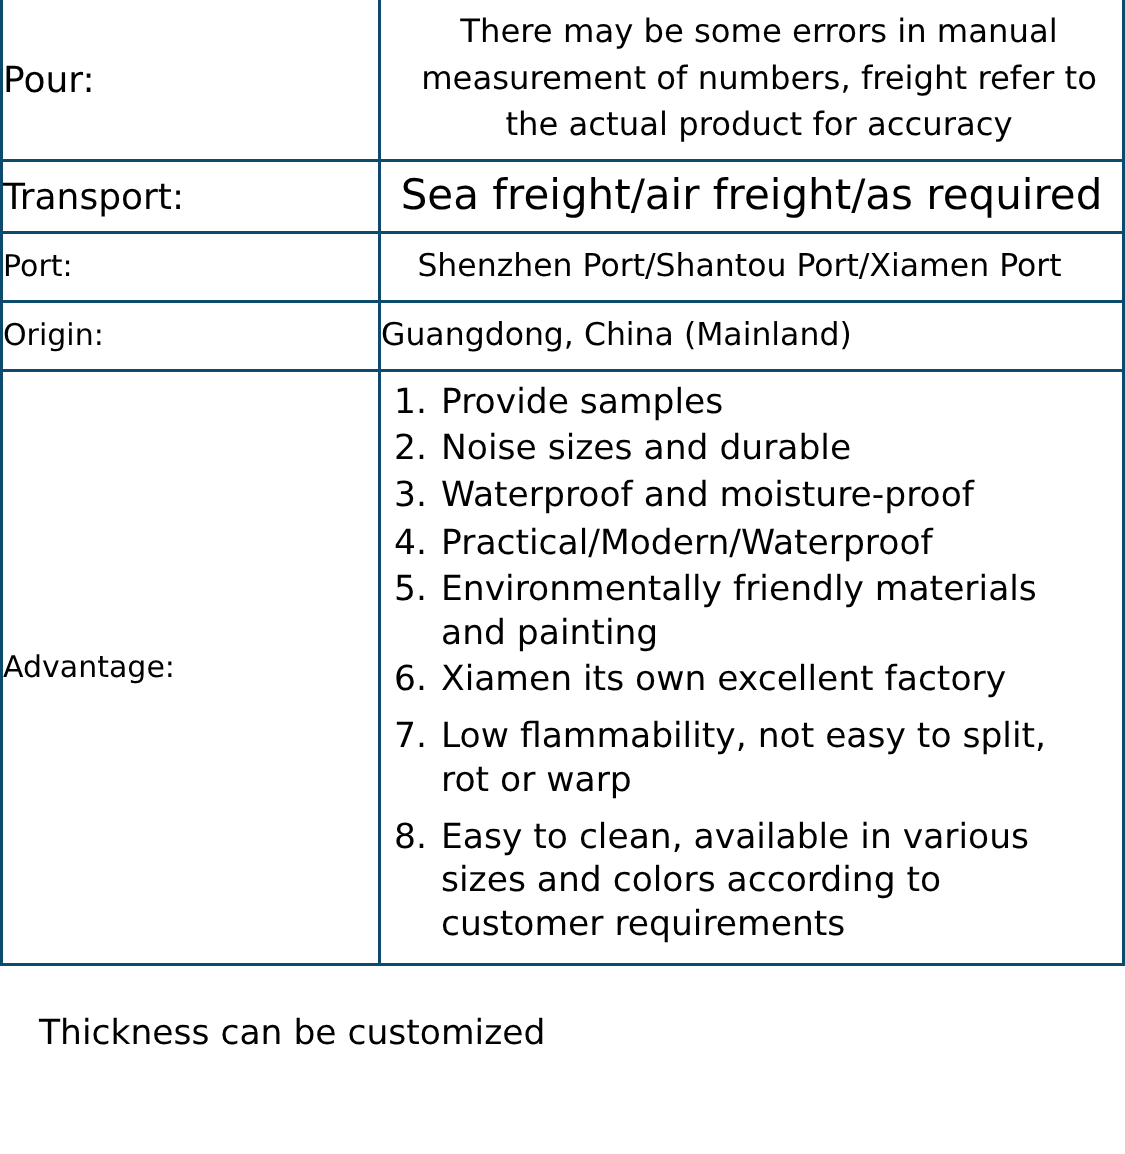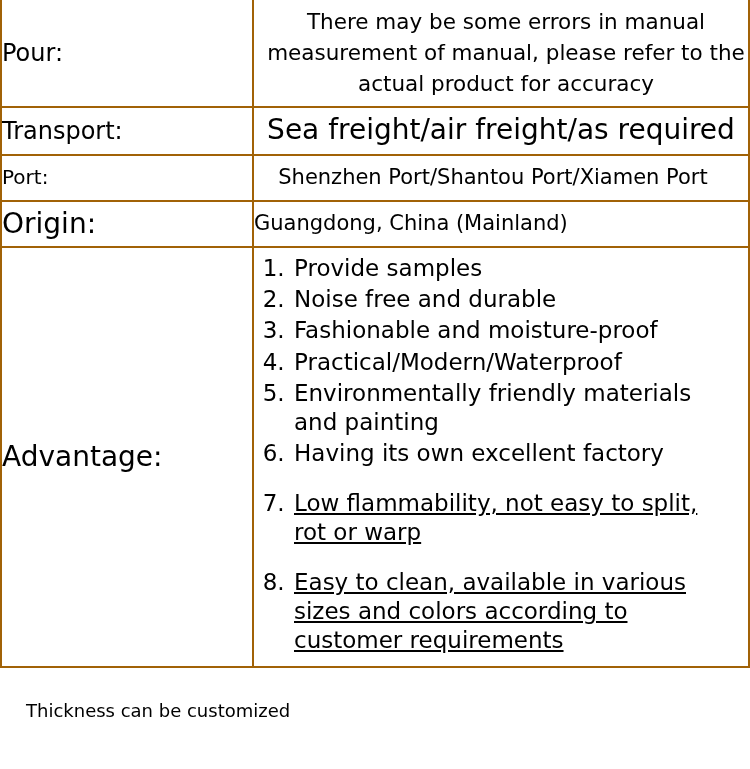--- a/index.html
+++ b/index.html
@@ -20,21 +20,21 @@
     height: 769px;
     box-sizing: border-box;
   }
   table.spec {
     border-collapse: collapse;
     width: 750px;
     table-layout: fixed;
     border-top: none;
   }
   table.spec td {
-    border: 2px solid #a16207;
+    border: 2px solid #0c4a6e;
     vertical-align: middle;
     padding: 0;
   }
   table.spec tr:first-child td {
     border-top: none;
   }
   td.label {
     width: 250px;
     padding-left: 26px;
     padding-right: 6px;
@@ -78,25 +78,25 @@
     padding-right: 20px;
   }
   .row-port td.label { font-size: 20px; }
   .row-port td { height: 44px; }
   
   .row-origin td.value {
     font-size: 21px;
     text-align: left;
     padding-left: 0;
   }
-  .row-origin td.label { font-size: 28px; }
+  .row-origin td.label { font-size: 20px; }
   .row-origin td { height: 44px; }
   
   .row-advantage td.label {
-    font-size: 28px;
+    font-size: 20px;
     vertical-align: middle;
     border-radius: 30px;
   }
   .row-advantage td.value {
     padding-top: 6px;
     padding-bottom: 8px;
     padding-left: 12px;
   }
   ol.adv {
     margin: 0;
@@ -107,62 +107,61 @@
   ol.adv li {
     font-size: 23px;
     line-height: 1.28;
     margin: 0 0 2px 0;
     padding-left: 2px;
   }
   ol.adv li.tight {
     line-height: 1.26;
   }
   ol.adv li.spaced {
-    margin-top: 20px;
-    text-decoration: underline;
+    margin-top: 8px;
   }
   .footer-note {
-    font-size: 18px;
+    font-size: 23px;
     padding: 32px 0 0 26px;
     line-height: 1.2;
   }
 </style>
 </head>
 <body>
 
 <div class="page">
 
   <table class="spec">
     <tbody>
       <tr class="row-pour">
         <td class="label">Pour:</td>
-        <td class="value">There may be some errors in manual measurement of manual, please refer to the actual product for accuracy</td>
+        <td class="value">There may be some errors in manual measurement of numbers, freight refer to the actual product for accuracy</td>
       </tr>
       <tr class="row-transport">
         <td class="label">Transport:</td>
         <td class="value">Sea freight/air freight/as required</td>
       </tr>
       <tr class="row-port">
         <td class="label">Port:</td>
         <td class="value">Shenzhen Port/Shantou Port/Xiamen Port</td>
       </tr>
       <tr class="row-origin">
         <td class="label">Origin:</td>
         <td class="value">Guangdong, China (Mainland)</td>
       </tr>
       <tr class="row-advantage">
         <td class="label">Advantage:</td>
         <td class="value">
           <ol class="adv">
             <li>Provide samples</li>
-            <li>Noise free and durable</li>
-            <li>Fashionable and moisture-proof</li>
+            <li>Noise sizes and durable</li>
+            <li>Waterproof and moisture-proof</li>
             <li>Practical/Modern/Waterproof</li>
             <li class="tight">Environmentally friendly materials and painting</li>
-            <li>Having its own excellent factory</li>
+            <li>Xiamen its own excellent factory</li>
             <li class="spaced">Low flammability, not easy to split, rot or warp</li>
             <li class="spaced">Easy to clean, available in various sizes and colors according to customer requirements</li>
           </ol>
         </td>
       </tr>
     </tbody>
   </table>
 
   <div class="footer-note">Thickness can be customized</div>
 

